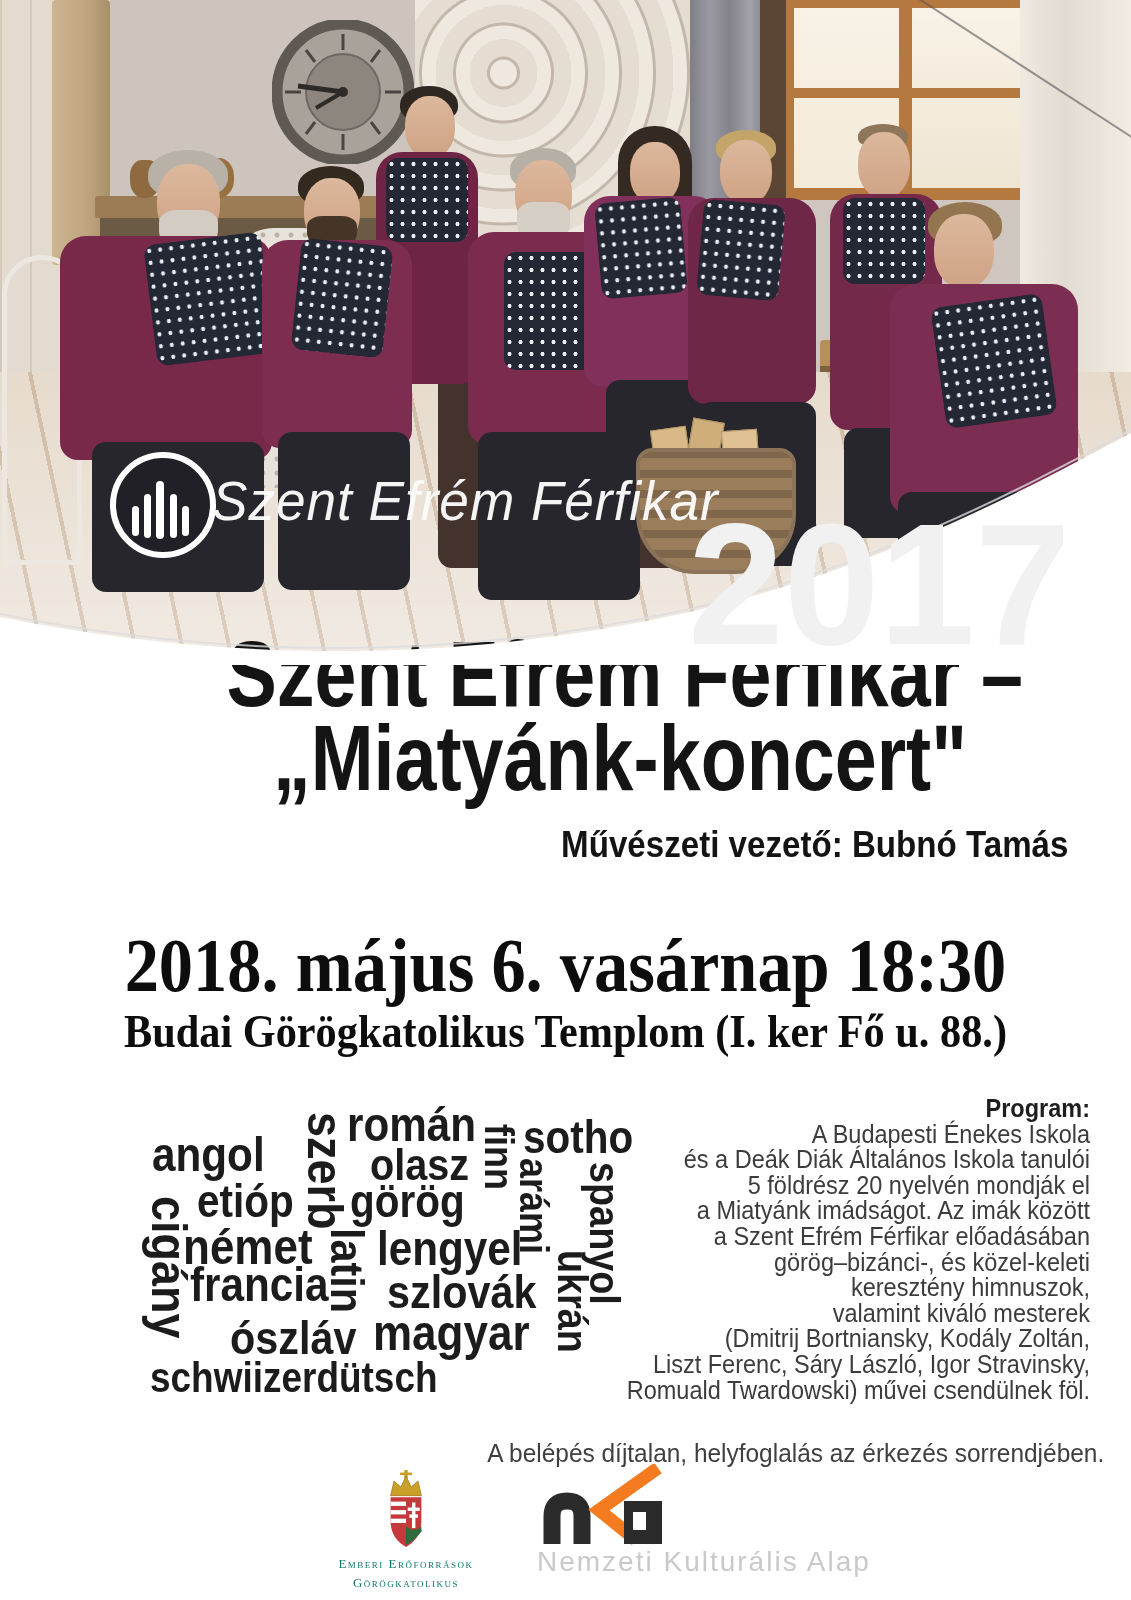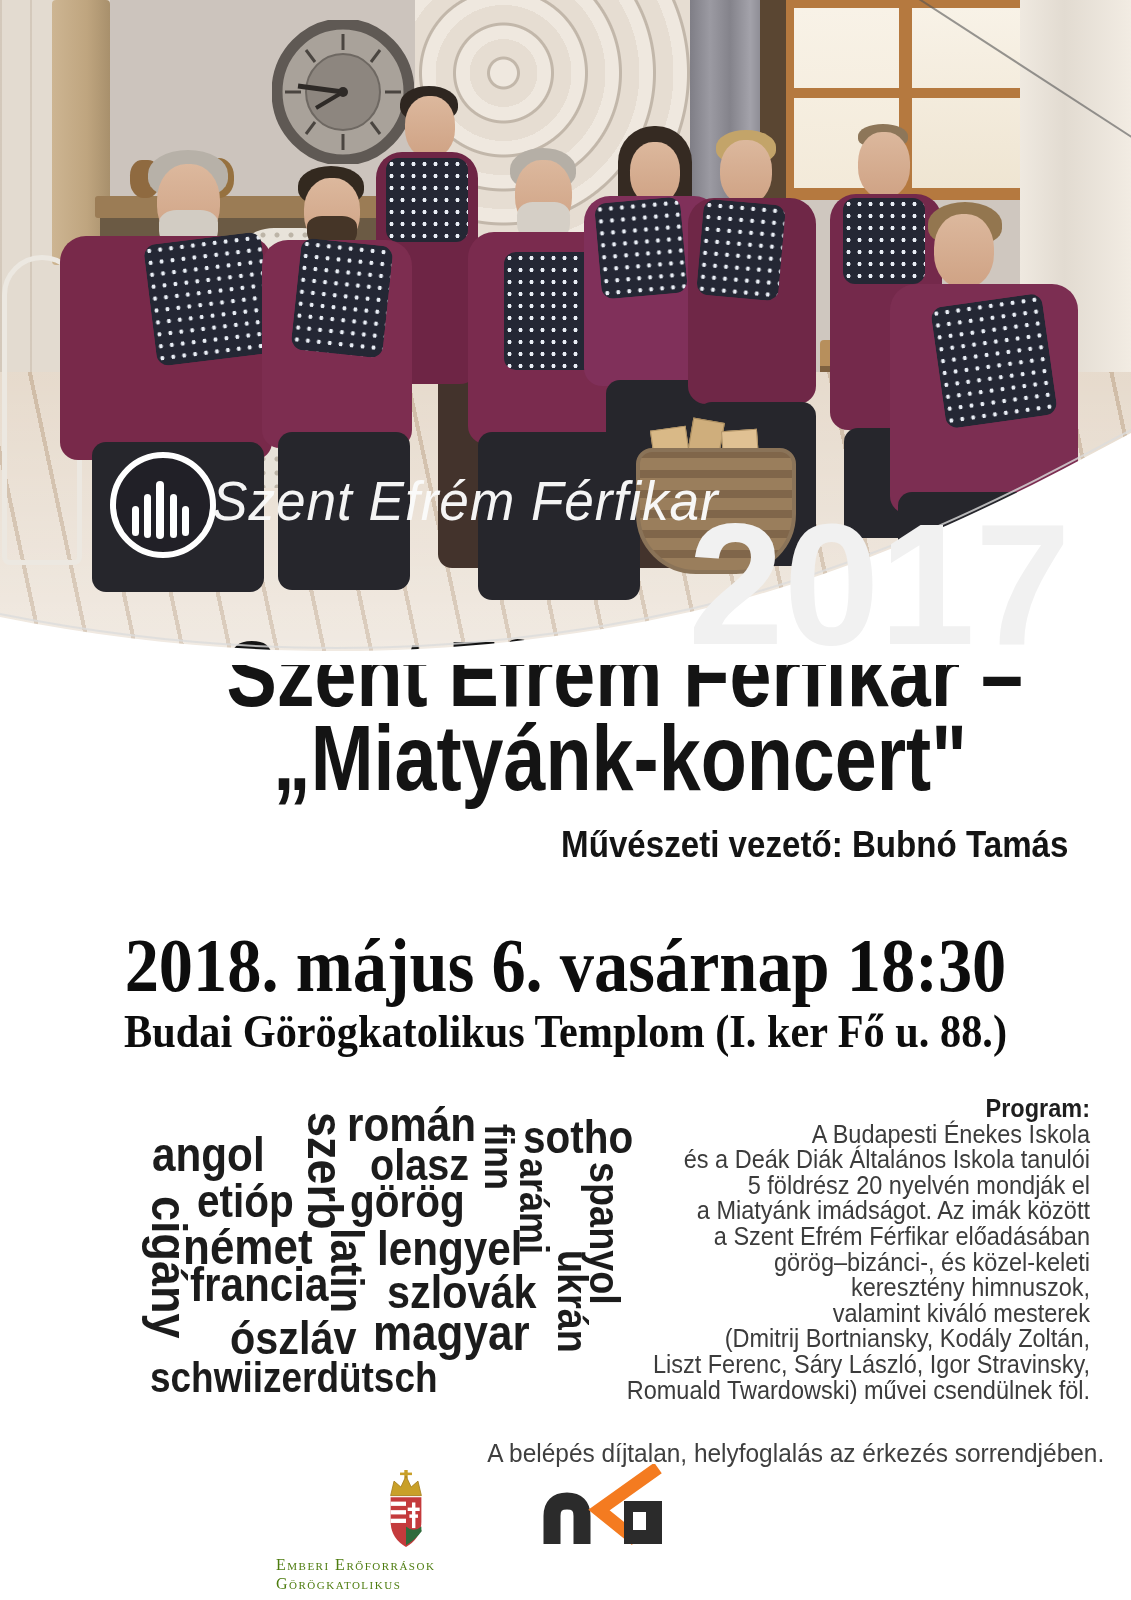--- a/index.html
+++ b/index.html
@@ -23,22 +23,22 @@
       font-family:"Liberation Serif","DejaVu Serif",serif;font-weight:bold;white-space:nowrap;}
   .cw{position:absolute;font-weight:bold;color:#1c1c1c;white-space:nowrap;line-height:.95;
       transform:scaleX(.88);transform-origin:0 0;}
   .cwv{position:absolute;font-weight:bold;color:#1c1c1c;white-space:nowrap;line-height:.95;
       transform:rotate(90deg) scaleX(.9);transform-origin:0 0;}
   .program{position:absolute;right:41px;top:1096px;width:520px;text-align:right;color:#3c3c3c;
       font-size:25px;line-height:25.6px;transform:scaleX(.94);transform-origin:100% 0;white-space:nowrap;}
   .program .ph{font-weight:bold;color:#1e1e1e;}
   .note{position:absolute;right:27px;top:1438px;color:#3f3f3f;font-size:26px;white-space:nowrap;
       transform:scaleX(.94);transform-origin:100% 0;}
-  .ministry-text{position:absolute;width:260px;text-align:left;color:#4d7c0f;
-      font-family:"Liberation Serif","DejaVu Serif",serif;font-variant:small-caps;letter-spacing:1.5px;font-size:16px;}
+  .ministry-text{position:absolute;width:260px;text-align:center;color:#0f766e;
+      font-family:"Liberation Serif","DejaVu Serif",serif;font-variant:small-caps;letter-spacing:1.5px;font-size:13px;}
   .nka-caption{position:absolute;color:#c9c9c9;font-size:28px;letter-spacing:2px;white-space:nowrap;}
   .watermark{position:absolute;left:688px;top:498px;font-size:172px;font-weight:bold;color:#f1f1f1;z-index:6;line-height:1;}
   .logo-text{position:absolute;left:212px;top:468px;z-index:7;color:#fbfbfb;font-style:italic;font-size:56px;
       letter-spacing:1px;transform:scaleX(.95);transform-origin:0 0;white-space:nowrap;opacity:.97;}
 </style>
 </head>
 <body>
 
 <div class="poster">
 
@@ -235,14 +235,15 @@
   </svg>
   <div class="ministry-text" style="left:276px;top:1556px;">Emberi Erőforrások</div>
   <div class="ministry-text" style="left:276px;top:1575px;">Görögkatolikus</div>
 
   <svg class="abs" style="left:536px;top:1464px;" width="135" height="82" viewBox="0 0 135 82">
     <path d="M16,80 V52 q0,-15 15,-15 t15,15 v28" fill="none" stroke="#2b2b2b" stroke-width="17"></path>
     <path d="M122,4 L63,46 L100,76" fill="none" stroke="#F47B20" stroke-width="13"></path>
     <rect x="88" y="37" width="38" height="43" fill="#2b2b2b"></rect>
     <rect x="97" y="48" width="13" height="18" fill="#ffffff"></rect>
   </svg>
+  <div class="nka-caption" style="left:537px;top:1546px;">Nemzeti Kulturális Alap</div>
 
 </div>
 
 </body></html>

